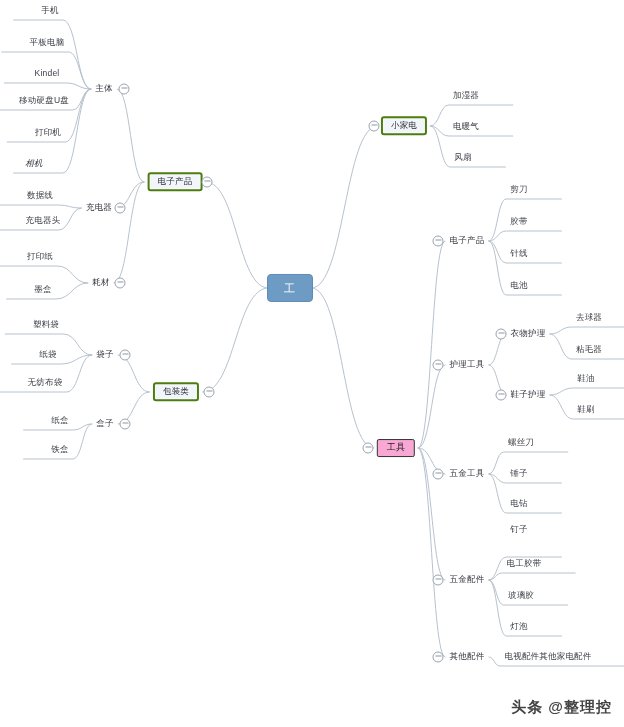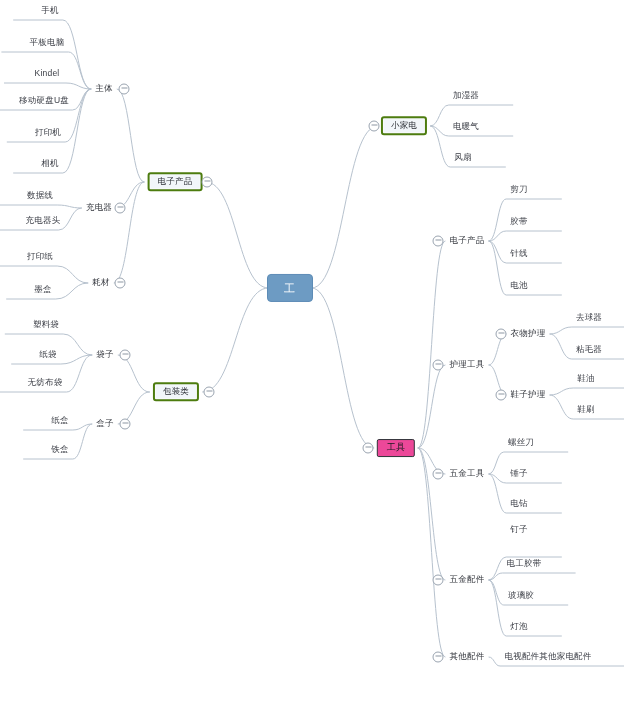--- a/index.html
+++ b/index.html
@@ -45,21 +45,21 @@
     border:2px solid #4d7c0f;
     background:#f2f6fa;
     border-radius:3px;
     padding:3px 8px;
     font-size:8.5px;
     color:#2b2e35;
     box-shadow:0 0 0 1px rgba(255,255,255,.5) inset;
   }
   .boxed-dark{
     border:1px solid #2f3338;
-    background:#ec4899;
+    background:#f9a8d4;
     border-radius:2px;
     padding:3px 9px;
     font-size:9px;
     color:#16181c;
   }
   .root{
     background:#6d9bc3;
     border:1px solid #5d8cb6;
     border-radius:4px;
     color:#ffffff;
@@ -191,21 +191,21 @@
       <div class="node root" style="left: 290px; top: 288px;">工</div>
       <div class="node boxed" style="left: 175px; top: 182px;">电子产品</div>
       <div class="toggle" style="left: 207px; top: 182px;"></div>
       <div class="node mid" style="left: 104px; top: 89px;">主体</div>
       <div class="toggle" style="left: 124px; top: 89px;"></div>
       <div class="node leaf" style="left: 50px; top: 11px;">手机</div>
       <div class="node leaf" style="left: 47px; top: 43px;">平板电脑</div>
       <div class="node leaf" style="left: 47px; top: 74px;">Kindel</div>
       <div class="node leaf" style="left: 44px; top: 101px;">移动硬盘U盘</div>
       <div class="node leaf" style="left: 48px; top: 133px;">打印机</div>
-      <div class="node leaf" style="left: 50px; top: 164px;">相机</div>
+      <div class="node leaf" style="left: 34px; top: 164px; font-style: italic;">相机</div>
       <div class="node mid" style="left: 99px; top: 208px;">充电器</div>
       <div class="toggle" style="left: 120px; top: 208px;"></div>
       <div class="node leaf" style="left: 40px; top: 196px;">数据线</div>
       <div class="node leaf" style="left: 37px; top: 221px; margin-left: 6px;">充电器头</div>
       <div class="node mid" style="left: 101px; top: 283px;">耗材</div>
       <div class="toggle" style="left: 120px; top: 283px;"></div>
       <div class="node leaf" style="left: 40px; top: 257px;">打印纸</div>
       <div class="node leaf" style="left: 43px; top: 290px;">墨盒</div>
       <div class="node boxed" style="left: 176px; top: 392px; text-align: right;">包装类</div>
       <div class="toggle" style="left: 209px; top: 392px;"></div>
@@ -250,13 +250,14 @@
       <div class="toggle" style="left: 438px; top: 580px;"></div>
       <div class="node leaf" style="left: 519px; top: 530px;">钉子</div>
       <div class="node leaf" style="left: 524px; top: 564px;">电工胶带</div>
       <div class="node leaf" style="left: 521px; top: 596px;">玻璃胶</div>
       <div class="node leaf" style="left: 519px; top: 627px;">灯泡</div>
       <div class="node mid" style="left: 467px; top: 657px;">其他配件</div>
       <div class="toggle" style="left: 438px; top: 657px;"></div>
       <div class="node leaf" style="left: 548px; top: 657px;">电视配件其他家电配件</div>
     </div>
 
+  <div class="watermark">头条 @整理控</div>
 </div>
 
 </body></html>

